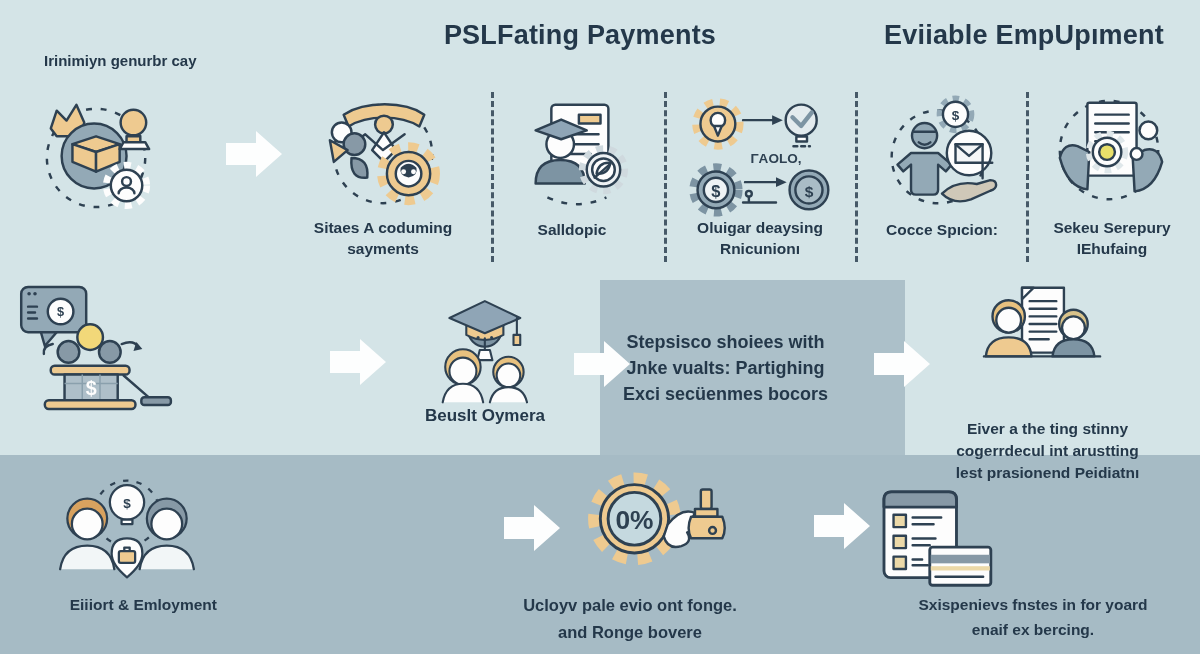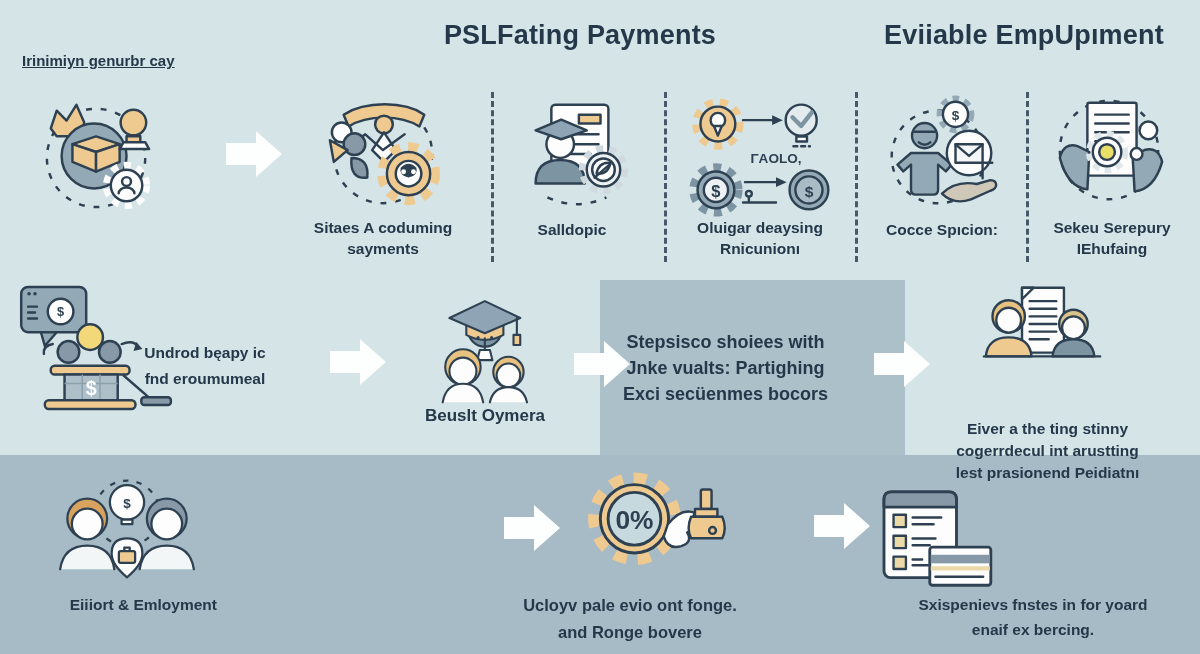--- a/index.html
+++ b/index.html
@@ -37,21 +37,21 @@
   .wtxt{fill:#fdfdfd;}
 </style>
 </head>
 <body>
 
 <div class="stage">
 
   <div class="bottom-band"></div>
   <div class="mid-panel"></div>
 
-  <div class="hdr-sub" style="left:22px;top:52px;text-decoration:underline;">Irinimiyn genurbr cay</div>
+  <div class="hdr-sub" style="left:44px;top:52px;">Irinimiyn genurbr cay</div>
   <div class="hdr ctr" style="left:580px;top:20px;">PSLFating Payments</div>
   <div class="hdr ctr" style="left:1024px;top:20px;">Eviiable EmpUpıment</div>
 
   <div class="divider" style="left:491px;"></div>
   <div class="divider" style="left:664px;"></div>
   <div class="divider" style="left:855px;"></div>
   <div class="divider" style="left:1026px;"></div>
 
   <svg class="icon" style="left:35px;top:95px;" width="128" height="118" viewBox="0 0 130 120">
     <circle class="dash" cx="62" cy="64" r="50"></circle>
@@ -182,22 +182,20 @@
     <path class="nf s" d="M108,62 q12,-5 17,3"></path>
     <polygon class="d" points="123,60 129,67 120,69"></polygon>
     <rect class="t s" x="36" y="84" width="80" height="9" rx="4"></rect>
     <rect class="pb s" x="50" y="93" width="54" height="27"></rect>
     <path d="M50,102 h54 M68,93 v27 M86,93 v27" stroke="#8aa0ad" stroke-width="1.5" fill="none"></path>
     <text class="svgtxt wtxt" x="77" y="114" font-size="20">$</text>
     <rect class="t s" x="30" y="119" width="92" height="9" rx="4"></rect>
     <path class="nf s" d="M110,94 L140,120"></path>
     <rect class="g s" x="128" y="116" width="30" height="8" rx="3"></rect>
   </svg>
-  <div class="lbl lbl2" style="left:120px;top:340px;width:170px;line-height:26px;">Undrod bęapy ic
-fnd eroumumeal</div>
 
   <svg class="arrow" style="left:328px;top:336px;" viewBox="0 0 58 52">
     <polygon points="0,15 30,15 30,3 56,26 30,49 30,37 0,37" fill="#fdfefe"></polygon>
   </svg>
 
   <svg class="icon" style="left:420px;top:286px;" width="128" height="118" viewBox="0 0 130 140">
     <circle class="s" cx="66" cy="52" r="20" fill="#7d94a3"></circle>
     <path class="t s" d="M44,46 v12 q22,12 44,0 v-12"></path>
     <polygon class="s" points="24,38 66,18 108,38 66,56" fill="#8fa5b6"></polygon>
     <circle cx="58" cy="61" r="1.8" fill="#2e4152"></circle>

